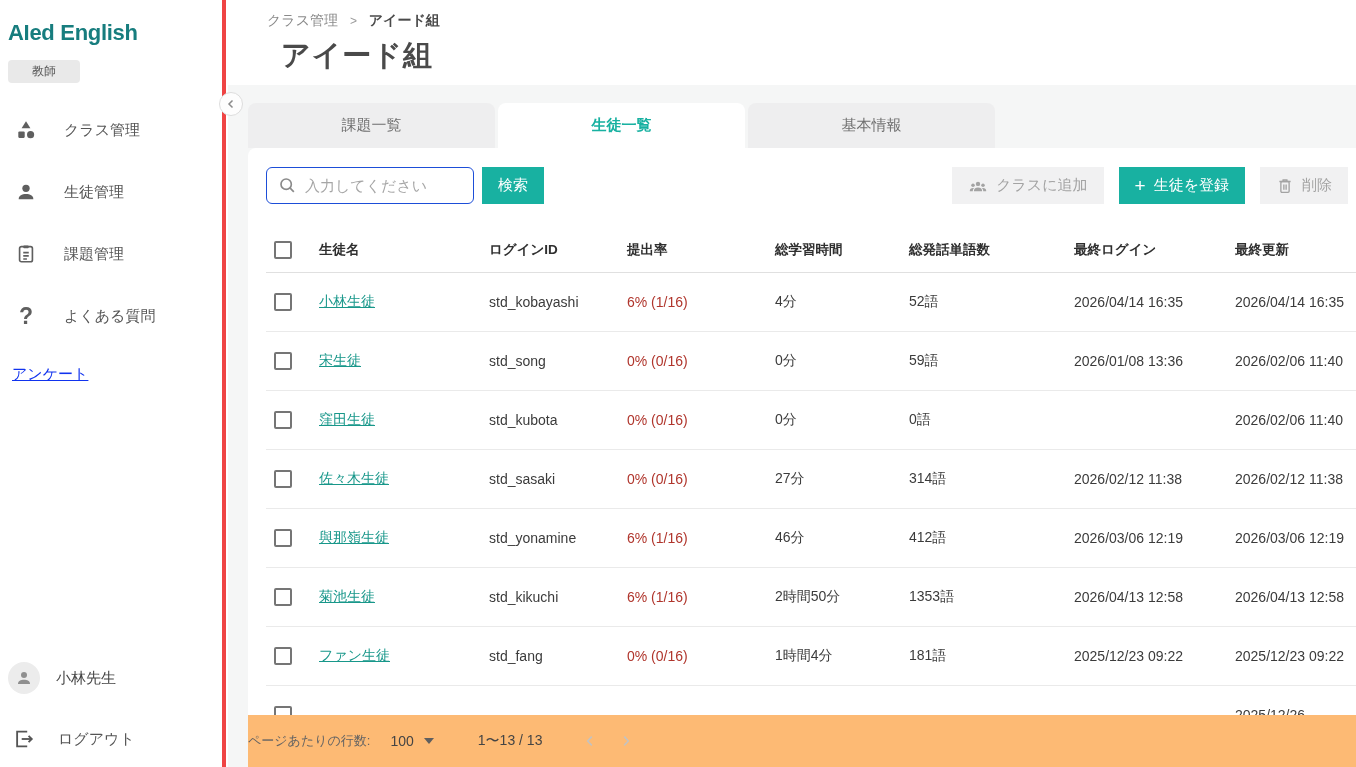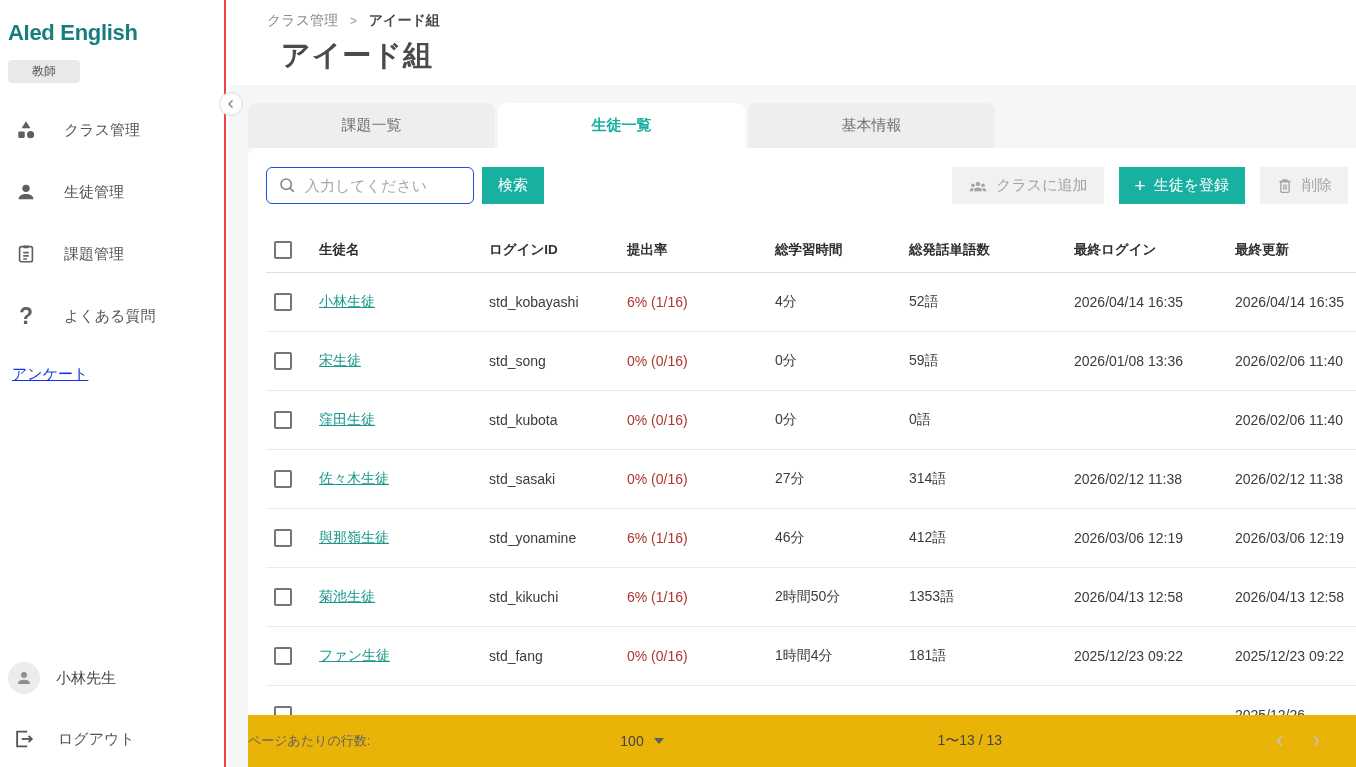--- a/index.html
+++ b/index.html
@@ -6,21 +6,21 @@
     --accent:#18b1a1; --accent-dark:#177d7e; --danger:#b0352c;
     --link:#18978a; --link-blue:#1133ee;
   }
   *{box-sizing:border-box; margin:0; padding:0;}
   html,body{margin:0;}
   body{font-family:"Liberation Sans","DejaVu Sans",sans-serif; color:#3b3b3b;}
   .app{position:relative; width:1356px; height:767px; background:#fff; overflow:hidden;}
 
   
   .sidebar{position:absolute; left:0; top:0; bottom:0; width:226px; background:#fff;
-           border-right:2px solid #ef4444; z-index:5;}
+           border-right:4px solid #ef4444; z-index:5;}
   .logo{margin:20px 0 0 8px; font-size:22px; font-weight:bold; letter-spacing:-0.3px;
         color:var(--accent-dark);}
   .role-badge{display:inline-block; margin:14px 0 0 8px; background:#e9e9e9; color:#555;
         font-size:12px; padding:3px 24px; border-radius:4px;}
   .nav{margin-top:16px;}
   .nav-item{display:flex; align-items:center; height:62px; padding-left:14px; cursor:pointer;}
   .nav-icon{width:24px; height:24px; color:#5f5f5f; display:flex; align-items:center; justify-content:center; flex:0 0 24px;}
   .nav-icon svg{width:22px; height:22px;}
   .q-glyph{font-size:23px; font-weight:700; color:#5f5f5f; line-height:1;}
   .nav-label{margin-left:26px; font-size:15px; color:#555;}
@@ -84,22 +84,22 @@
          align-items:center;}
   .thead{height:45px; border-bottom:1px solid #e0e0e0; font-size:13.5px; font-weight:600; color:#2f2f2f;}
   .trow{height:59px; border-bottom:1px solid #eaeaea; font-size:14px; color:#3b3b3b;}
   .cell{padding:0 10px 0 8px; overflow:hidden;}
   .cb{width:18px; height:18px; border:2px solid #757575; border-radius:2px; background:#fff; cursor:pointer;}
   .name-link{color:var(--link); text-decoration:underline; cursor:pointer;}
   .rate{color:var(--danger);}
   .lastupdate{line-height:1.35; font-size:14px;}
 
   
-  .footer{position:absolute; left:0; right:0; bottom:0; height:52px; background:#eab308; z-index:3;
-          display:flex; align-items:center; justify-content:space-between; padding-right:22px;}
+  .footer{position:absolute; left:0; right:0; bottom:0; height:52px; background:#fdba74; z-index:3;
+          display:flex; align-items:center; justify-content:flex-start; padding-right:22px;}
   .rpp-label{font-size:13px; color:#636363;}
   .rpp-select{display:flex; align-items:center; margin-left:20px; cursor:pointer;}
   .rpp-value{font-size:14px; color:#444;}
   .caret{width:0; height:0; border-left:5px solid transparent; border-right:5px solid transparent;
          border-top:6px solid #5f5f5f; margin-left:10px;}
   .range{font-size:14px; color:#444; margin-left:44px;}
   .pager{display:flex; align-items:center; margin-left:30px;}
   .pager-btn{width:36px; height:36px; display:flex; align-items:center; justify-content:center;
          color:#c3c3c3; cursor:default;}
   .pager-btn svg{width:14px; height:14px;}

